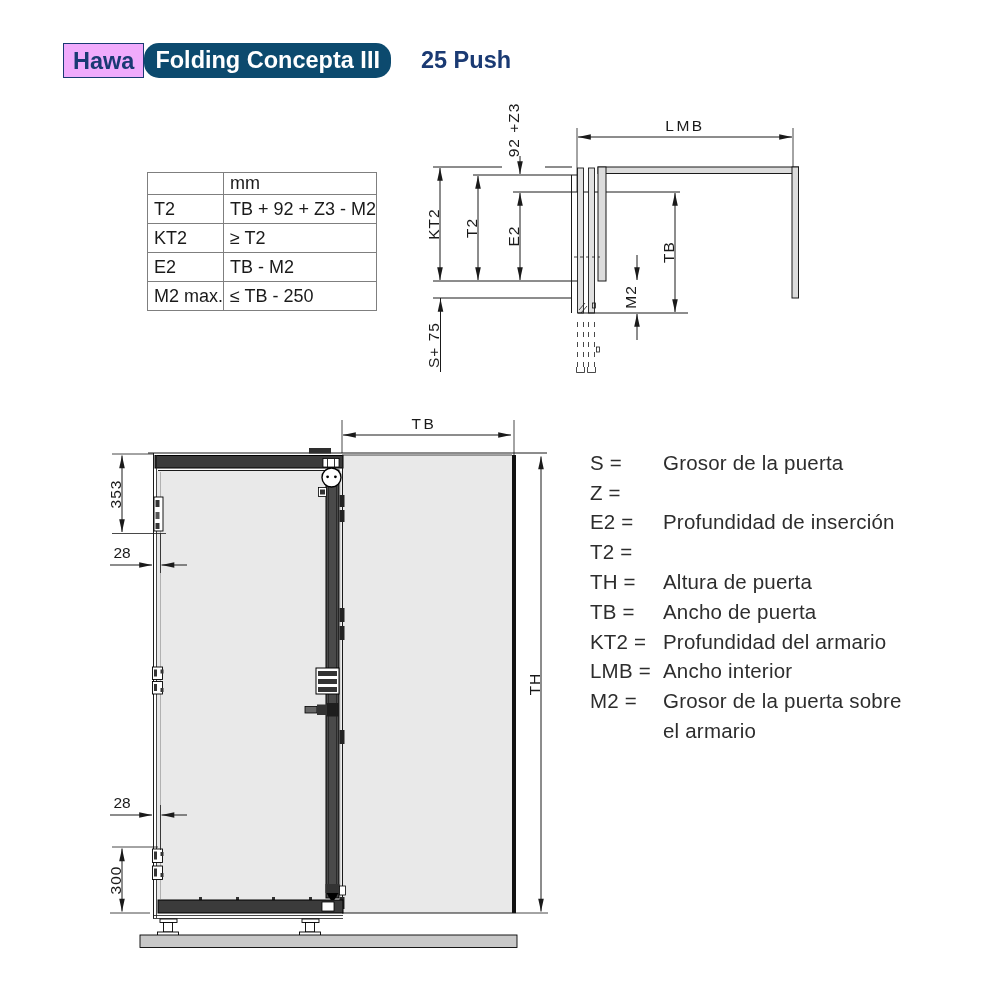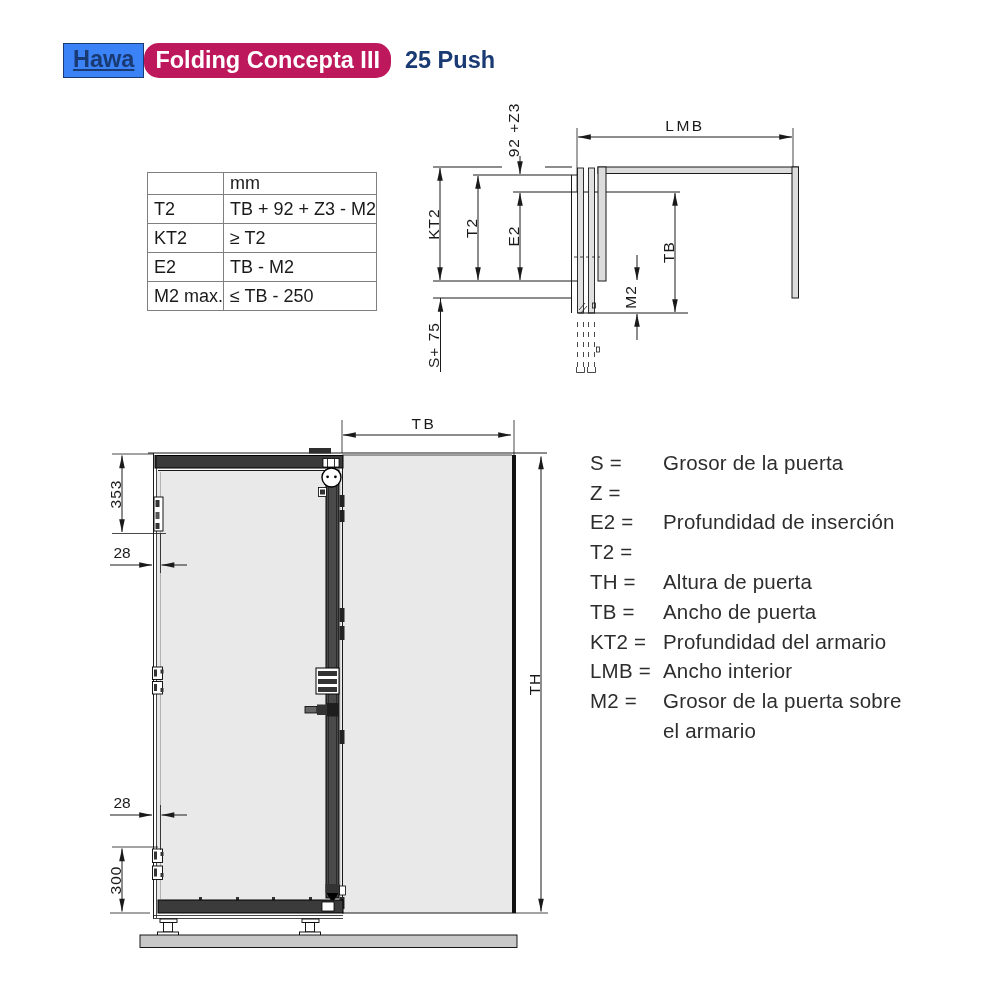--- a/index.html
+++ b/index.html
@@ -3,24 +3,24 @@
 <meta charset="utf-8">
 <style>
   html,body{margin:0;padding:0;}
   body{
     width:1000px;height:1000px;position:relative;background:#ffffff;
     font-family:"Liberation Sans",sans-serif;overflow:hidden;
   }
   
   .brand{position:absolute;left:63px;top:43px;display:flex;align-items:stretch;height:35px;
          font-weight:bold;font-size:23.5px;line-height:35px;white-space:nowrap;}
-  .brand-box{border:1.7px solid #1a3a73;color:#1a3a73;background:#3b82f6;
-             display:flex;align-items:flex-end;padding:0 9px;box-sizing:border-box;text-decoration:underline;}
-  .brand-product{background:#be185d;color:#ffffff;display:flex;align-items:center;padding:0 11px;border-radius:15px;}
-  .brand-variant{color:#1a3a73;display:flex;align-items:center;margin-left:14px;}
+  .brand-box{border:1.7px solid #1a3a73;color:#1a3a73;background:#f0abfc;
+             display:flex;align-items:flex-start;padding:0 9px;box-sizing:border-box;}
+  .brand-product{background:#0c4a6e;color:#ffffff;display:flex;align-items:center;padding:0 11px;border-radius:15px;}
+  .brand-variant{color:#1a3a73;display:flex;align-items:center;margin-left:30px;}
   
   .spec{position:absolute;left:147px;top:172px;border-collapse:collapse;
         font-size:18px;color:#1a1a1a;table-layout:fixed;}
   .spec td{border:1px solid #7f7f7f;padding:0 0 0 6px;vertical-align:middle;
            white-space:nowrap;overflow:hidden;}
   .spec col.c1{width:65px;}
   .spec col.c2{width:125px;}
   .spec tr.hdr td{height:17px;}
   .spec tr.row td{height:28px;}
   

